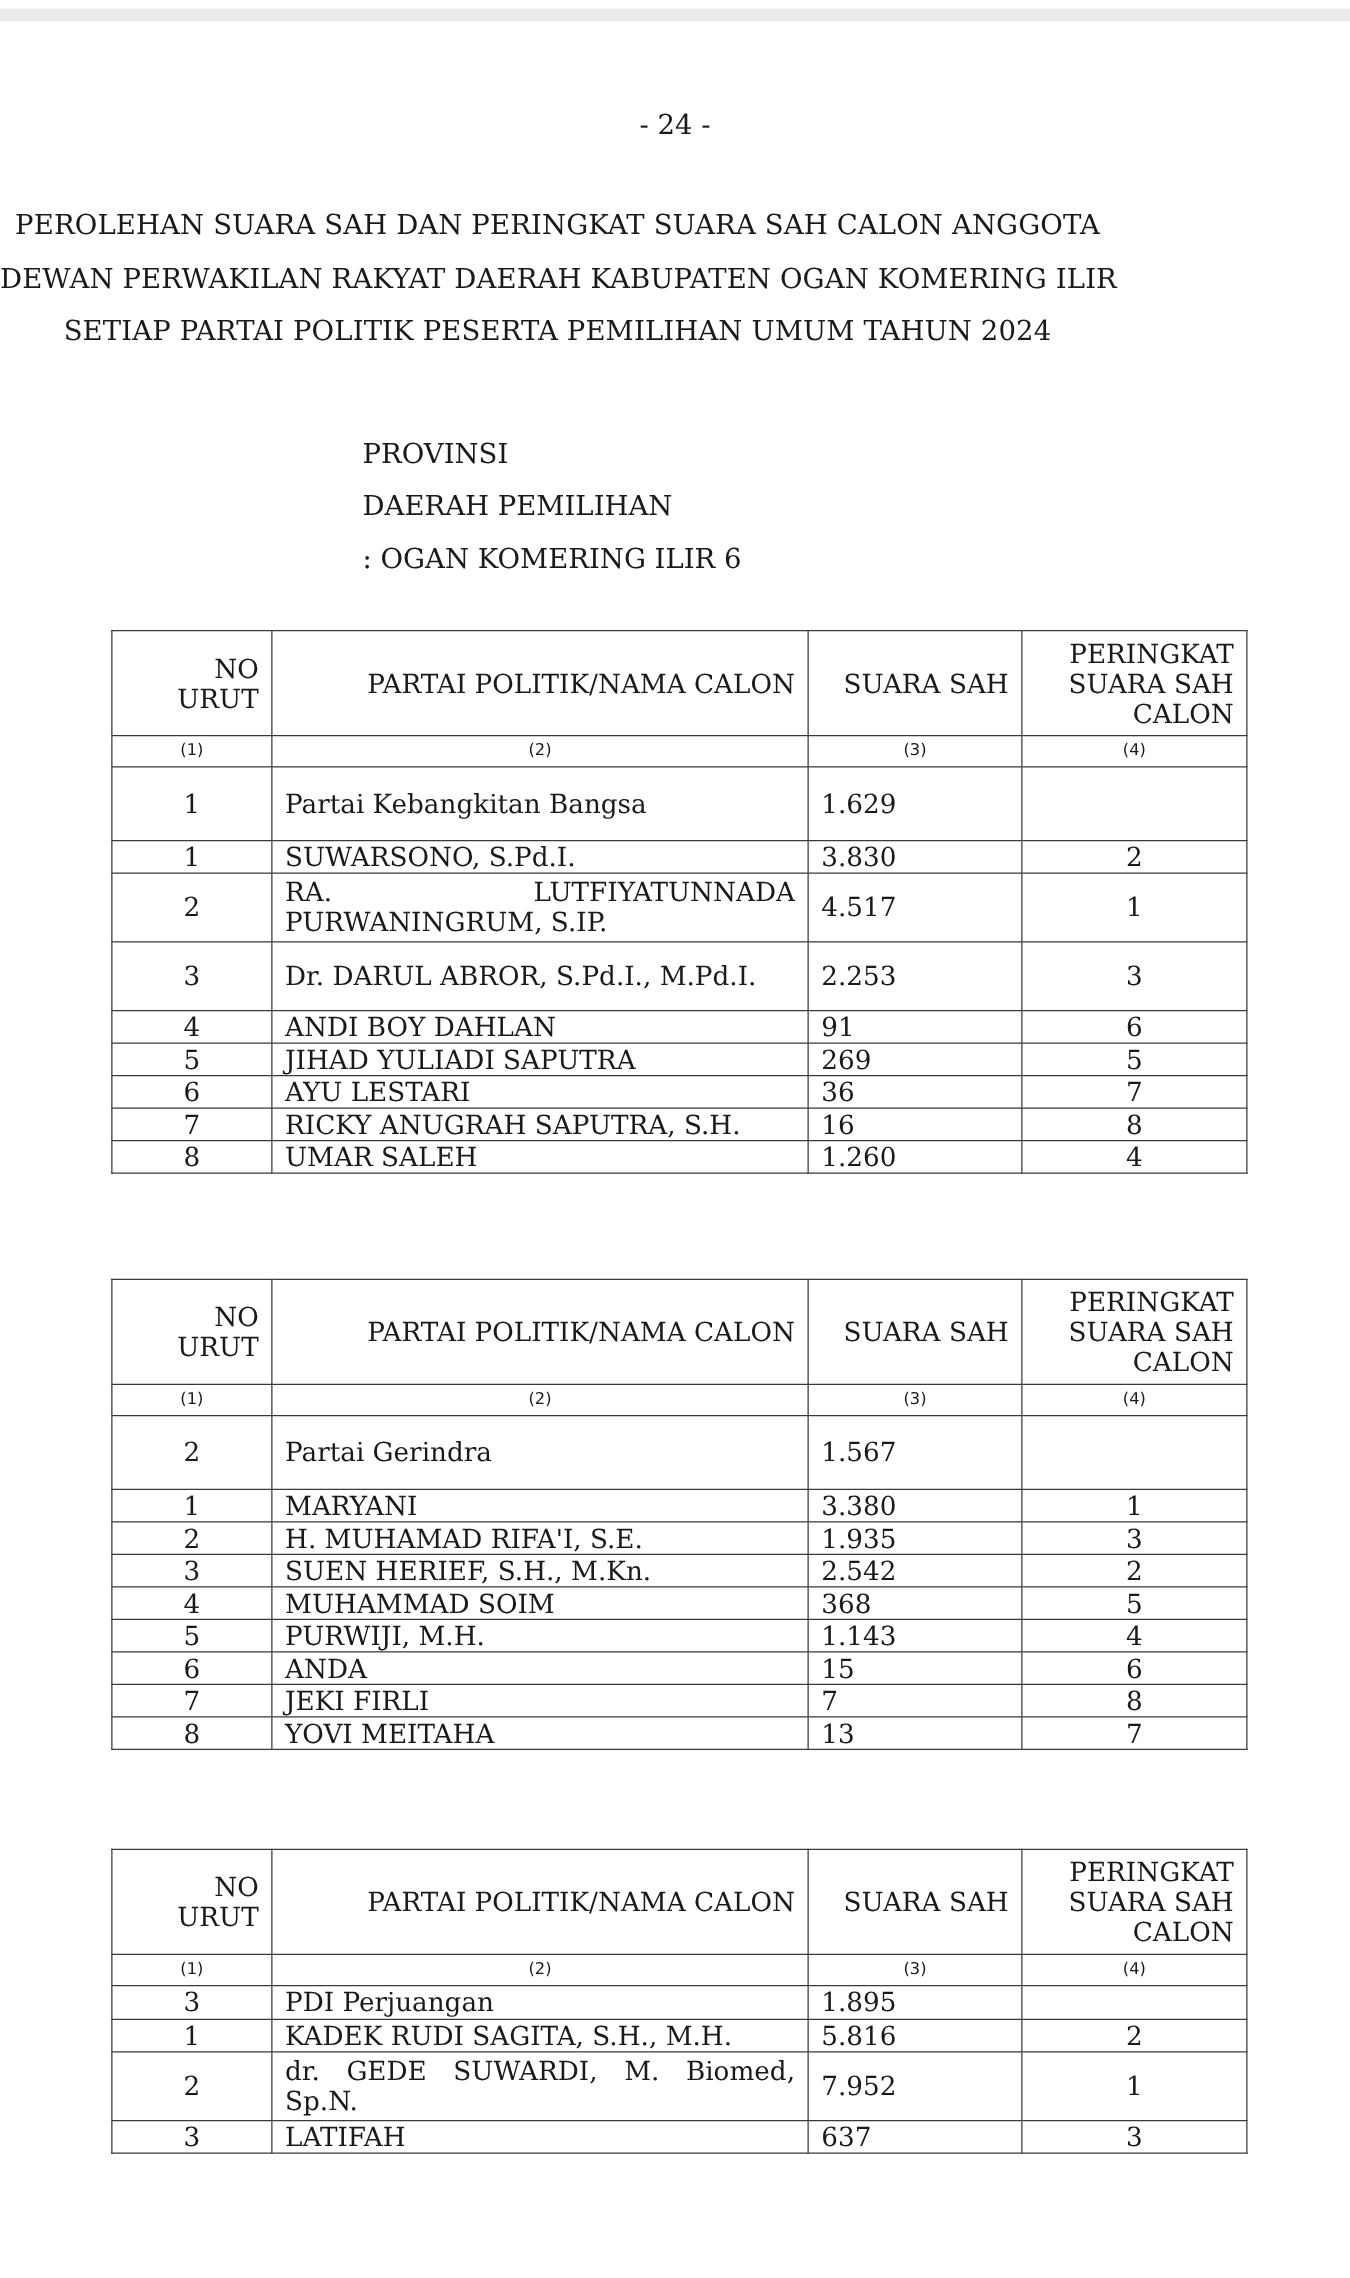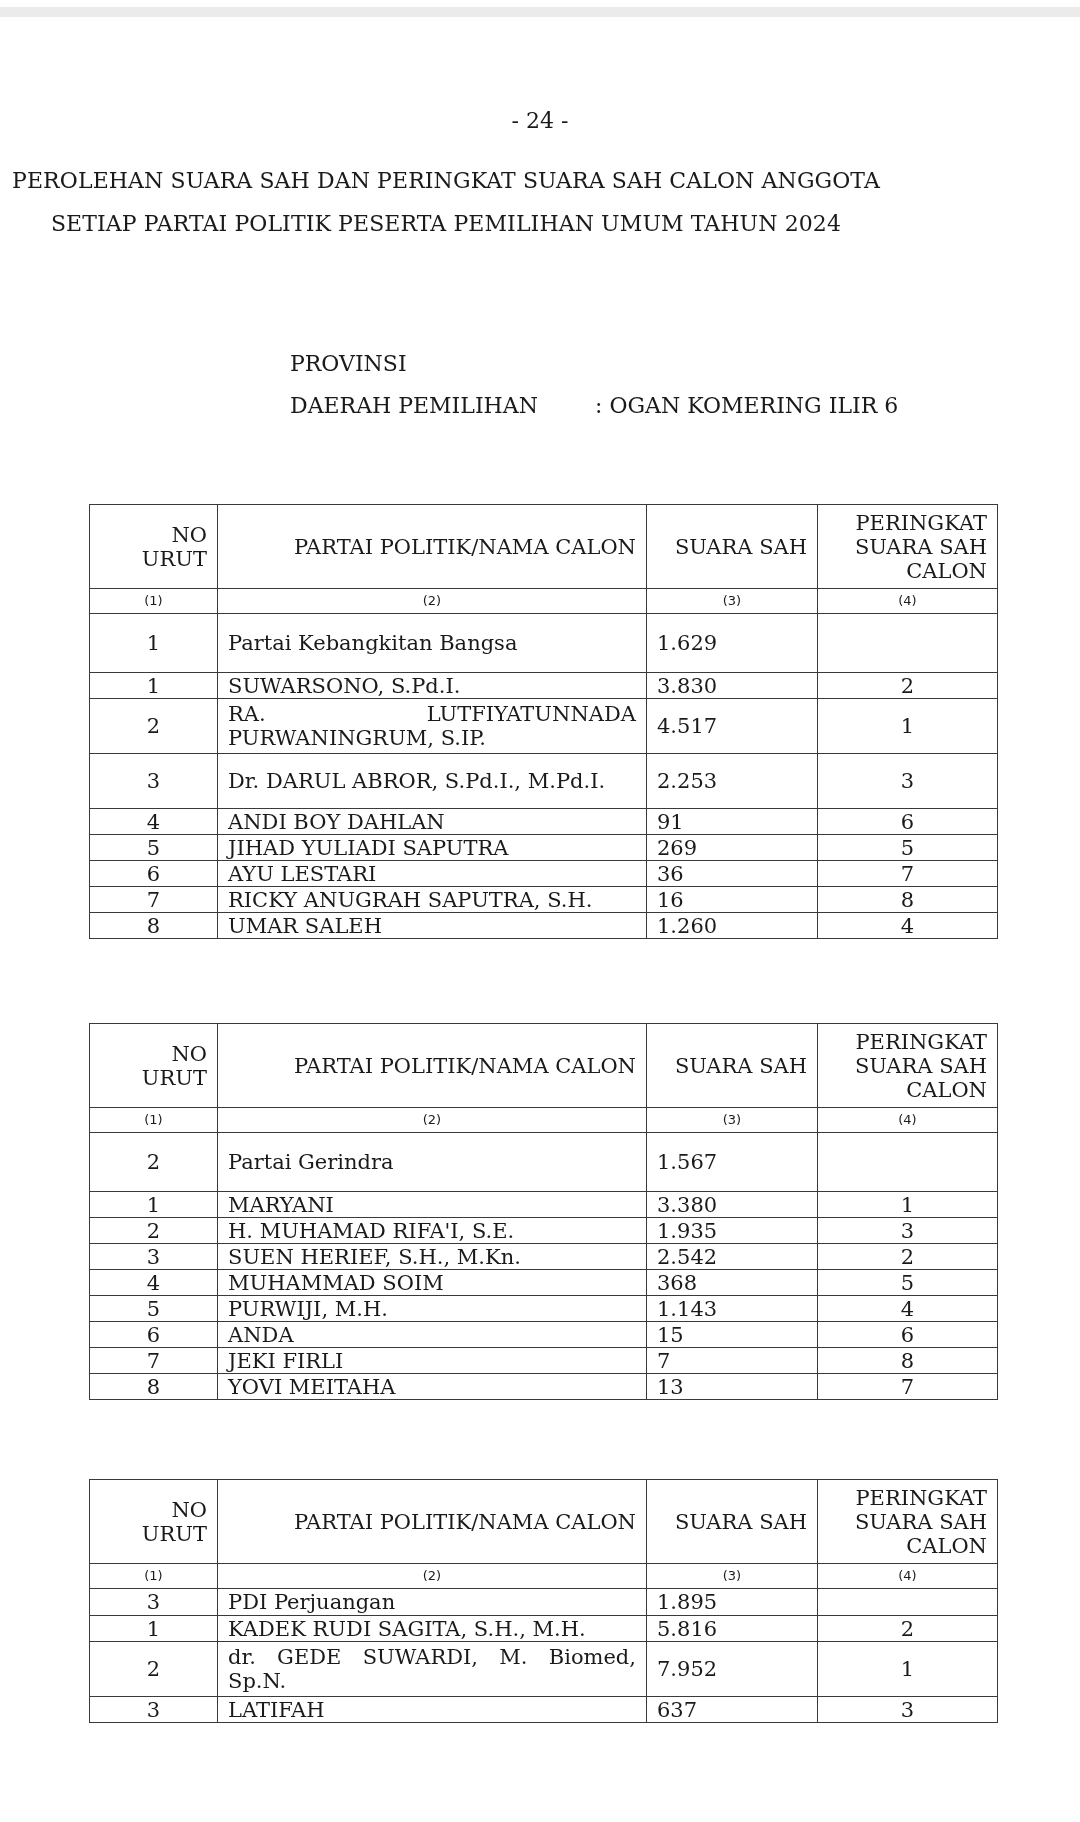--- a/index.html
+++ b/index.html
@@ -1,25 +1,25 @@
 <!DOCTYPE html>
 <html><head>
 <meta charset="utf-8">
 <style>
   html, body { margin: 0; padding: 0; }
   body {
     width: 1080px; height: 1822px; background: #ffffff; position: relative; overflow: hidden;
     font-family: "DejaVu Serif", "Liberation Serif", serif; color: #1a1a1a;
   }
   .topbar { position: absolute; left: 0; top: 7px; width: 1080px; height: 10px; background: #ebebeb; }
-  .pagenum { position: absolute; top: 88px; left: 0; width: 1080px; text-align: center; font-size: 22px; margin-top: 20px; }
+  .pagenum { position: absolute; top: 88px; left: 0; width: 1080px; text-align: center; font-size: 22px; }
   .title { position: absolute; top: 160px; left: 0; width: 892px; text-align: center; font-size: 22px; line-height: 42.5px; letter-spacing: 0.1px; }
   .title div { white-space: nowrap; }
   .info { position: absolute; top: 343px; left: 290px; font-size: 22px; line-height: 42px; }
-  .info-row { display: flex; white-space: nowrap; }
+  .info-row { display: flex; white-space: nowrap; flex-direction: column; }
   .info-label { width: 305px; }
   .info-value { }
   table.dt {
     position: absolute; left: 89px; width: 908px; border-collapse: collapse; table-layout: fixed;
     font-size: 21px;
   }
   table.dt td, table.dt th {
     border: 1.5px solid #3a3a3a; padding: 0 10px; font-weight: normal; line-height: 24px; vertical-align: middle;
   }
   col.c1 { width: 128px; } col.c2 { width: 429px; } col.c3 { width: 171px; } col.c4 { width: 180px; }
@@ -40,20 +40,21 @@
 </style>
 </head>
 <body>
 
 <div class="topbar"></div>
 
 <div class="pagenum">- 24 -</div>
 
 <div class="title">
   <div>PEROLEHAN SUARA SAH DAN PERINGKAT SUARA SAH CALON ANGGOTA</div>
+  <div>DEWAN PERWAKILAN RAKYAT DAERAH KABUPATEN OGAN KOMERING ILIR</div>
   <div>SETIAP PARTAI POLITIK PESERTA PEMILIHAN UMUM TAHUN 2024</div>
 </div>
 
 <div class="info">
   <div class="info-row">
     <span class="info-label">PROVINSI</span>
   </div>
   <div class="info-row">
     <span class="info-label">DAERAH PEMILIHAN</span>
     <span class="info-value">: OGAN KOMERING ILIR 6</span>

